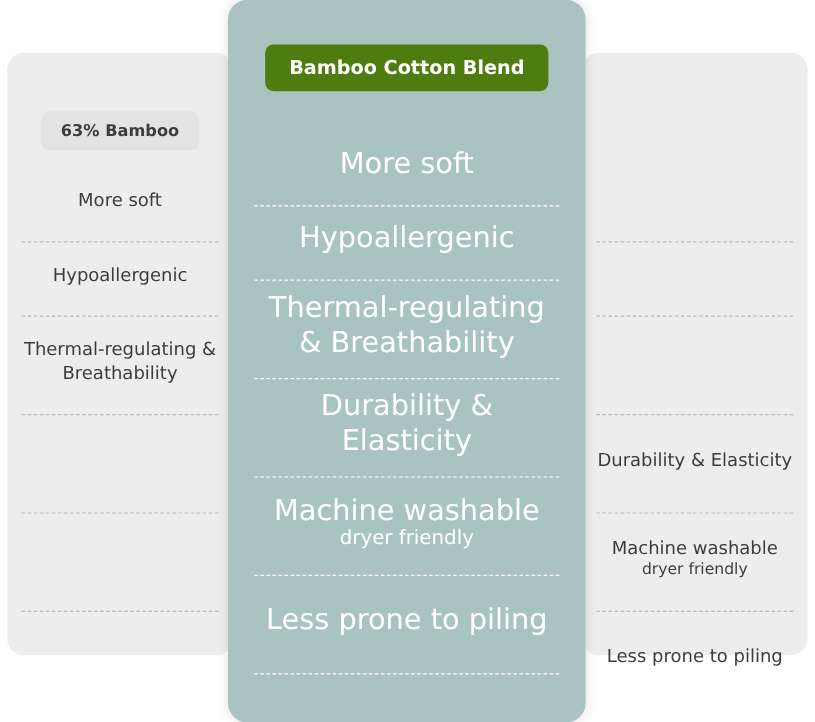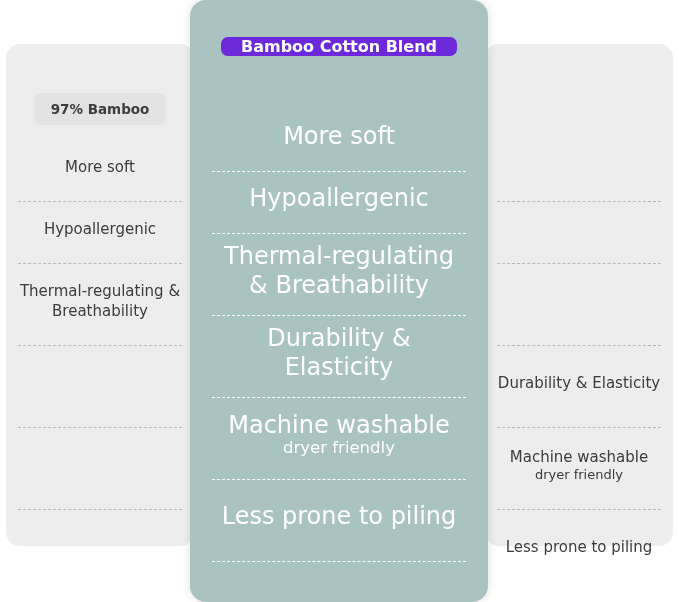--- a/index.html
+++ b/index.html
@@ -86,23 +86,23 @@
     height: 602px;
     background: #a9c3c1;
     border-radius: 16px;
     box-shadow: 0 0 10px rgba(0,0,0,0.12);
   }
   .center-pill {
     position: absolute;
     top: 37px;
     left: 50%;
     transform: translateX(-50%);
-    background: #6d28d9;
+    background: #4d7c0f;
     border-radius: 7px;
-    padding: 0 20px;
+    padding: 10px 20px;
     font-size: 16px;
     font-weight: bold;
     color: #ffffff;
     white-space: nowrap;
   }
   .center-rows {
     position: absolute;
     left: 22px;
     right: 22px;
     top: 110px;
@@ -129,21 +129,21 @@
     font-size: 16.5px;
     line-height: 1.15;
   }
 </style>
 </head>
 <body>
 
 <div class="board">
 
   <div class="side-col left">
-    <div class="side-pill">97% Bamboo</div>
+    <div class="side-pill">63% Bamboo</div>
     <div class="side-rows">
       <div class="side-row" style="height: 62px;">
         <div class="txt">More soft</div>
       </div>
       <div class="side-row" style="height: 62px;">
         <div class="txt">Hypoallergenic</div>
       </div>
       <div class="side-row" style="height: 82px;">
         <div class="txt">Thermal-regulating &amp; Breathability</div>
       </div>

